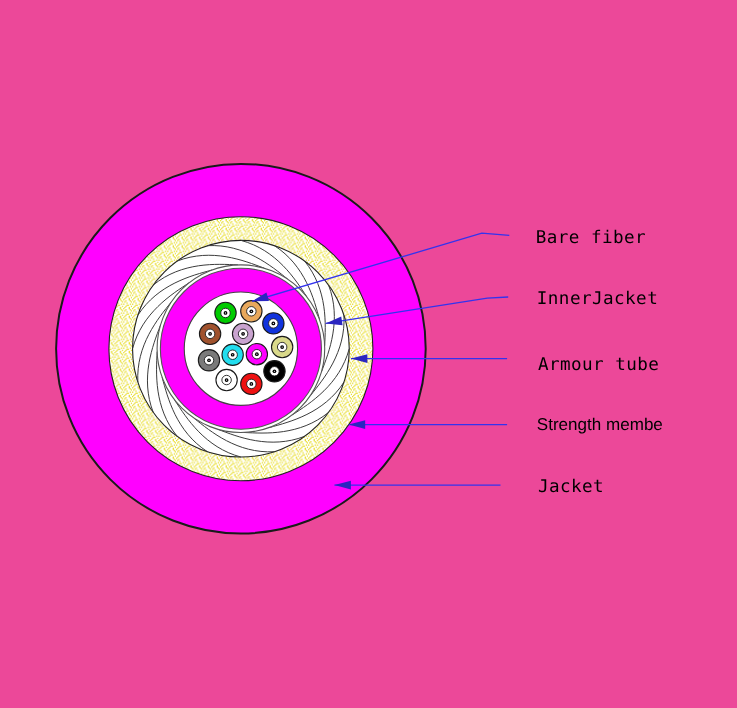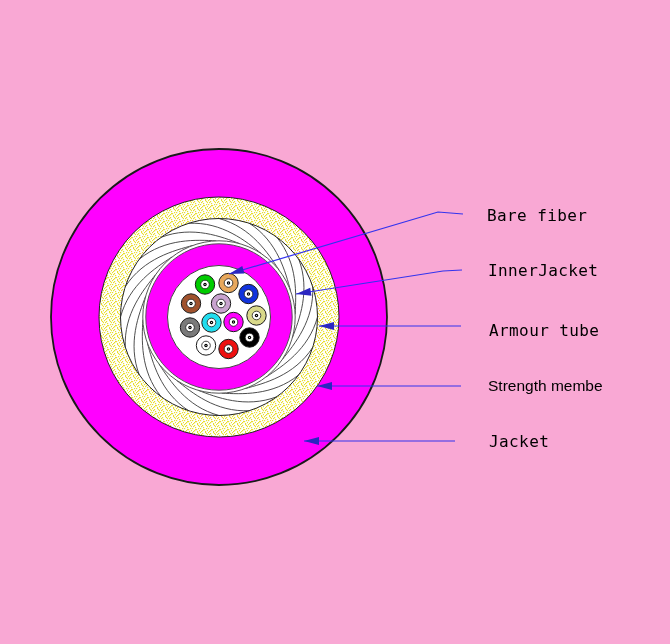--- a/index.html
+++ b/index.html
@@ -1,16 +1,16 @@
 <!DOCTYPE html>
 <html><head>
 <meta charset="utf-8">
 <style>
   html,body{margin:0;padding:0;background:#ffffff;}
-  .stage{position:relative;width:670px;height:644px;background:#f9a8d4;overflow:hidden;}
+  .stage{position:relative;width:670px;height:644px;background:#ec4899;overflow:hidden;}
   svg{position:absolute;left:0;top:0;}
   .lbl-mono{font-family:"DejaVu Sans Mono",monospace;font-size:16px;letter-spacing:0.4px;fill:#000000;}
   .lbl-sans{font-family:"Liberation Sans",sans-serif;font-size:15.5px;fill:#000000;}
 </style>
 </head>
 <body>
 
 <div class="stage">
   <svg id="cable-svg" width="670" height="644" viewBox="0 0 670 644">
     <defs>

